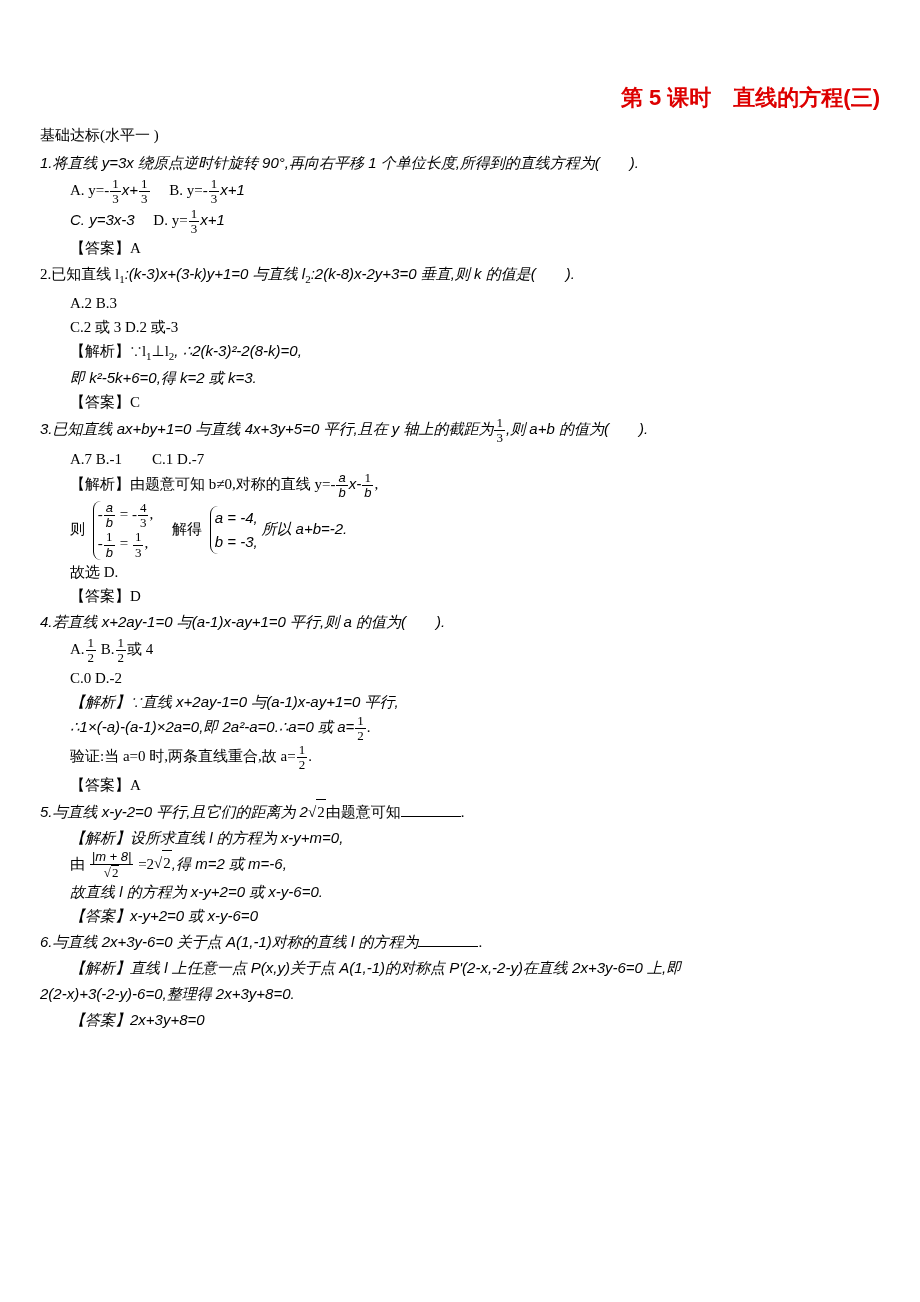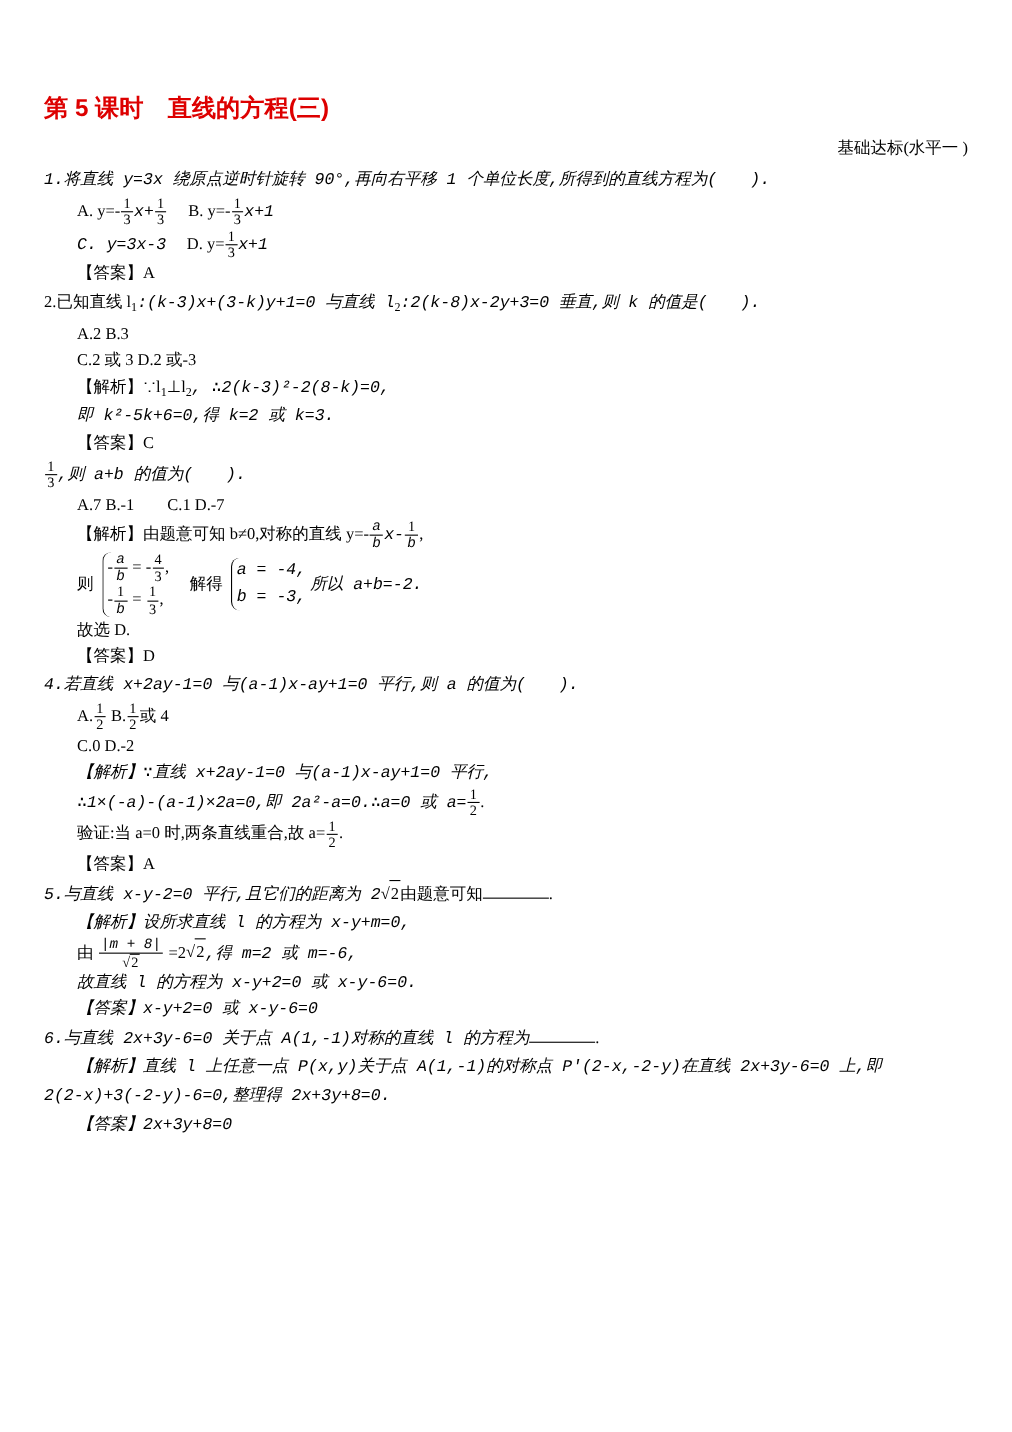--- a/index.html
+++ b/index.html
@@ -6,37 +6,37 @@
     font-family: "SimSun", "宋体", serif;
     font-size: 15px;
     line-height: 1.6;
     margin: 0;
     padding: 80px 40px 40px 40px;
     background: #fff;
     color: #000;
     width: 840px;
   }
   .title {
-    text-align: left;
+    text-align: right;
     color: #d00;
     font-size: 22px;
     font-weight: bold;
     margin-bottom: 8px;
     font-family: "SimHei", "黑体", sans-serif;
   }
   .subtitle {
-    text-align: right;
+    text-align: left;
     font-size: 15px;
     margin-bottom: 4px;
   }
   .q {
     margin: 2px 0;
   }
   .indent1 { margin-left: 2em; }
-  .ital { font-style: italic; font-family: Liberation Mono, monospace; }
+  .ital { font-style: italic; font-family: Liberation Sans, sans-serif; }
   .frac {
     display: inline-block;
     vertical-align: middle;
     text-align: center;
     font-size: 13px;
     line-height: 1.1;
     margin: 0 1px;
   }
   .frac .num { display: block; border-bottom: 1px solid #000; padding: 0 2px; }
   .frac .den { display: block; padding: 0 2px; }
@@ -92,21 +92,21 @@
 </div>
 <div class="indent1">A.2 B.3</div>
 <div class="indent1">C.2 或 3 D.2 或-3</div>
 <div class="indent1">
   <span>【解析】∵l</span><span class="sub">1</span><span>⊥l</span><span class="sub">2</span><span class="ital">, ∴2(k-3)²-2(8-k)=0,</span>
 </div>
 <div class="indent1 ital">即 k²-5k+6=0,得 k=2 或 k=3.</div>
 <div class="indent1">【答案】C</div>
 
 <div class="q">
-  <span class="frac"><span class="num">1</span><span class="den">3</span></span><span class="ital">,则 a+b 的值为(　　).</span>
+  <span class="ital">3.已知直线 ax+by+1=0 与直线 4x+3y+5=0 平行,且在 y 轴上的截距为</span><span class="frac"><span class="num">1</span><span class="den">3</span></span><span class="ital">,则 a+b 的值为(　　).</span>
 </div>
 <div class="indent1">A.7 B.-1　　C.1 D.-7</div>
 <div class="indent1">
   <span>【解析】由题意可知 b≠0,对称的直线 y=-</span><span class="frac"><span class="num ital">a</span><span class="den ital">b</span></span><span class="ital">x-</span><span class="frac"><span class="num">1</span><span class="den ital">b</span></span><span>,</span>
 </div>
 <div class="indent1">
   <span>则</span>
   <span class="brace-sys">
     <span class="row"><span>-</span><span class="frac"><span class="num ital">a</span><span class="den ital">b</span></span><span> = -</span><span class="frac"><span class="num">4</span><span class="den">3</span></span><span>,</span></span>
     <span class="row"><span>-</span><span class="frac"><span class="num">1</span><span class="den ital">b</span></span><span> = </span><span class="frac"><span class="num">1</span><span class="den">3</span></span><span>,</span></span>

